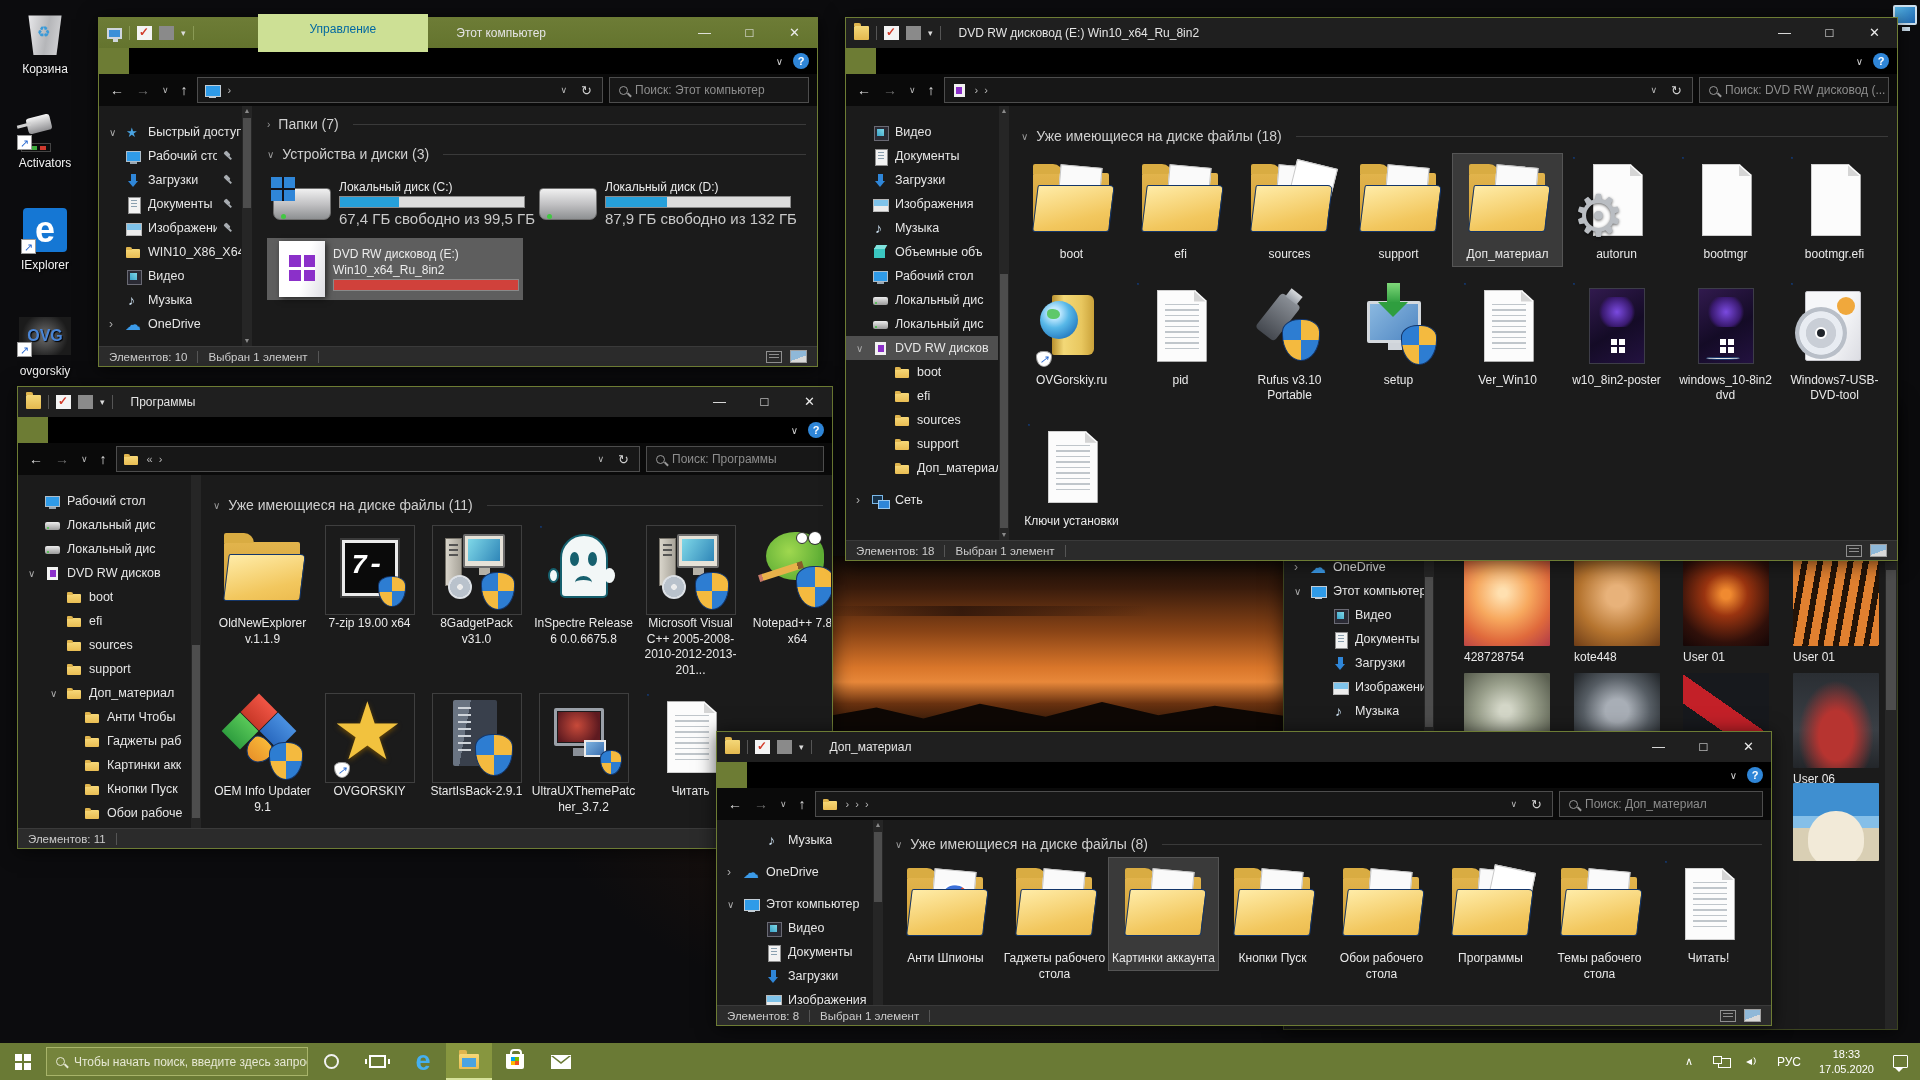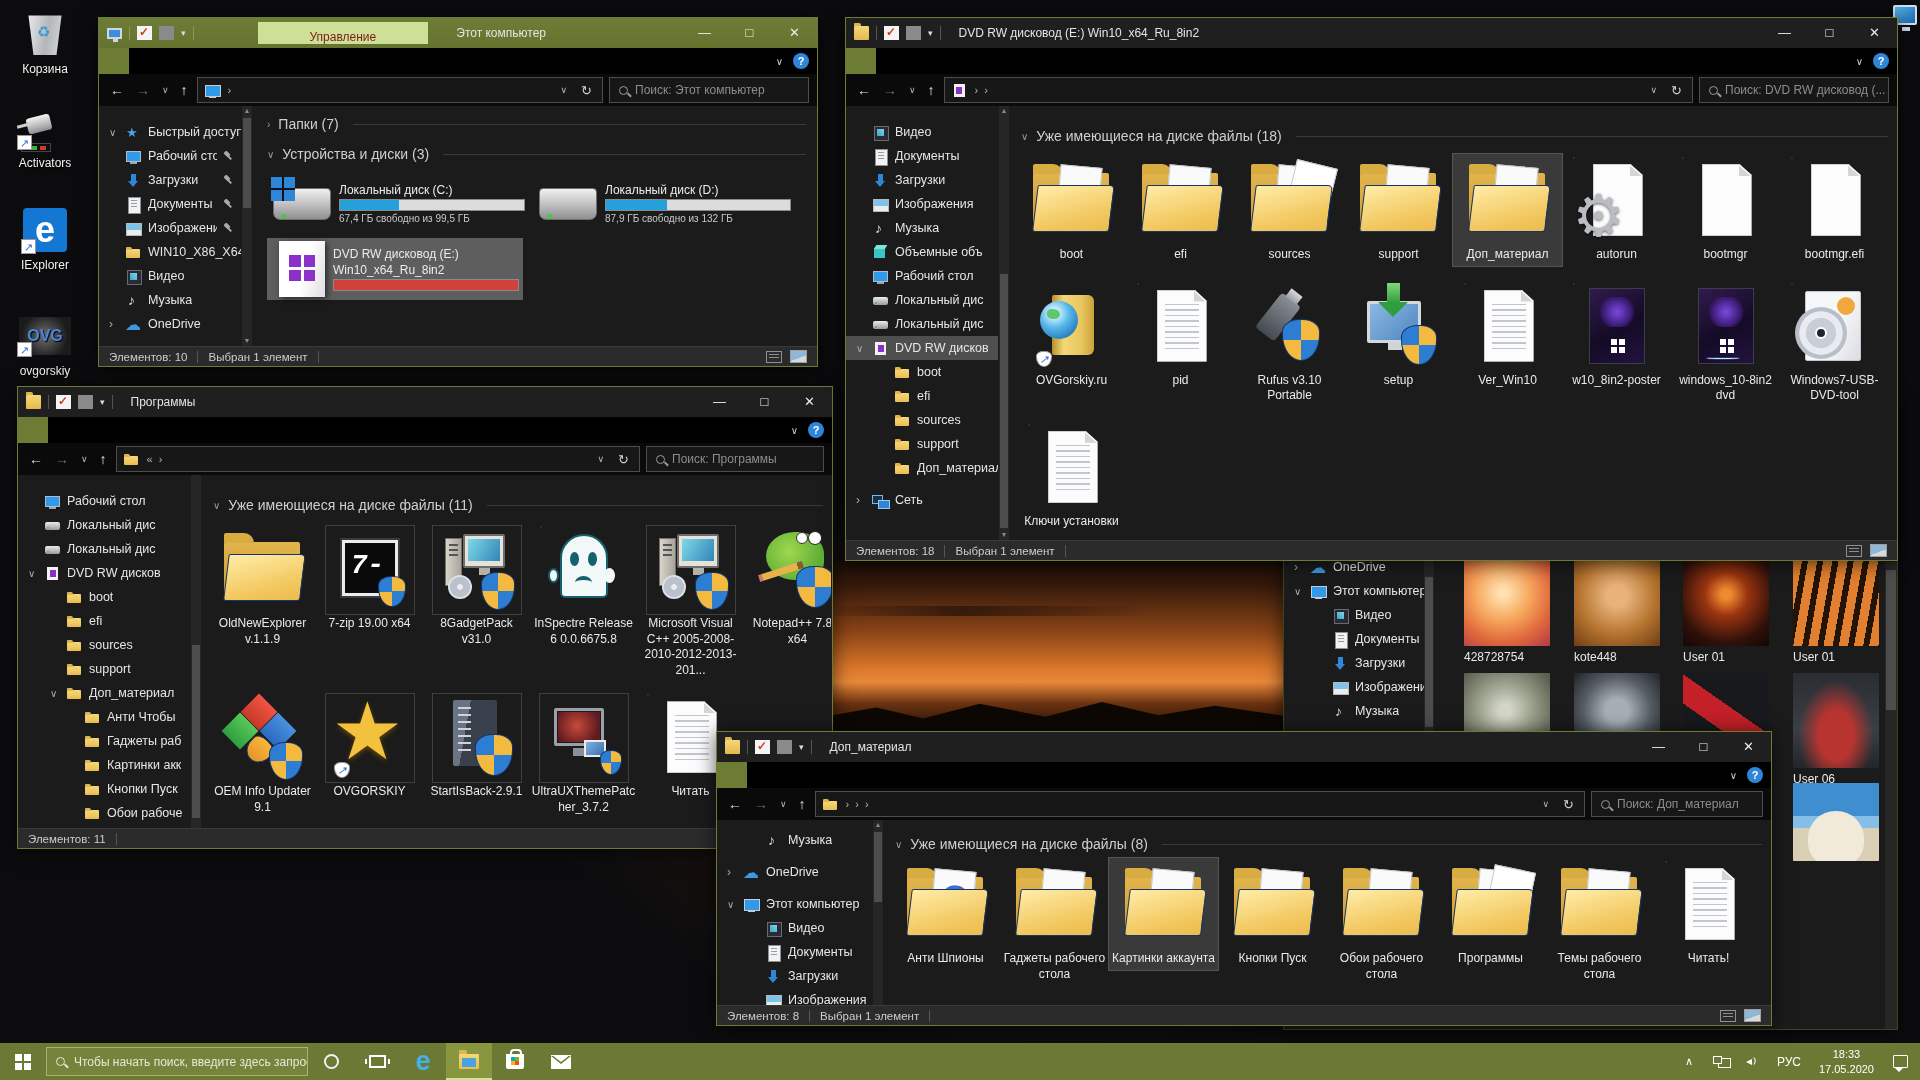--- a/index.html
+++ b/index.html
@@ -46,21 +46,21 @@
   .qfolder{background:linear-gradient(#f4d778,#e4b94f);border-radius:1px;}
   .qfolder::before{content:"";position:absolute;left:0;top:-3px;width:7px;height:3px;background:#e0b54e;border-radius:1px 2px 0 0;}
   .qpc{border:2px solid #cfd6dd;background:#3a8fd8;height:11px;}
   .qpc::after{content:"";position:absolute;left:4px;bottom:-5px;width:5px;height:3px;background:#cfd6dd;}
   .qcheck{background:#f4f4f4;}
   .qcheck::before{content:"✓";position:absolute;left:2px;top:-1px;color:#d23b2a;font-size:12px;font-weight:bold;}
   .qbox{background:#8a8a8a;}
   .qdrop{width:auto;color:#dcdcdc;font-size:9px;line-height:14px;}
   .qsep{width:1px;height:14px;background:#555;}
   .titlebar.green .qsep{background:#8a9a55;}
-  .ttab{height:22px;line-height:30px;padding:0 52px;background:#cde095;color:#7f1d1d;margin-left:56px;font-size:12px;}
+  .ttab{height:38px;line-height:30px;padding:0 52px;background:#cde095;color:#0369a1;margin-left:56px;font-size:12px;}
   .ttitle{margin-left:28px;white-space:nowrap;}
   .titlebar > .ttitle.noTab{margin-left:10px;}
   .wincontrols{margin-left:auto;display:flex;}
   .wc{width:45px;height:30px;text-align:center;line-height:30px;color:#ececec;font-size:13px;}
 
   .menubar{height:26px;background:#000;display:flex;align-items:center;}
   .mtabs{display:flex;height:26px;}
   .mtab{padding:0 15px;line-height:26px;color:#ececec;font-size:12px;white-space:nowrap;}
   .mtab.file{background:#6d7c34;color:#fff;}
   .mright{margin-left:auto;display:flex;align-items:center;gap:10px;padding-right:8px;}
@@ -249,21 +249,21 @@
   .drvflag::after{content:"";position:absolute;left:10.5px;top:0;width:2.5px;height:24px;background:#12121a;}
   .dvdicon{width:46px;height:56px;margin-left:6px;background:linear-gradient(105deg,#fff 55%,#dedee4);position:relative;flex:0 0 46px;box-shadow:2px 2px 6px #0009;}
   .dvdicon::before{content:"";position:absolute;left:10px;top:14px;width:26px;height:26px;background:
      linear-gradient(#fff,#fff) 50% 50%/100% 3px no-repeat,
      linear-gradient(#fff,#fff) 50% 50%/3px 100% no-repeat,#8b30c9;}
   .dtxt{display:flex;flex-direction:column;gap:2px;min-width:0;flex:1;}
   .dname{font-size:12px;color:#ececec;white-space:nowrap;}
   .dbar{width:186px;height:12px;background:#dcdcdc;border:1px solid #8a8a8a;position:relative;}
   .dfill{position:absolute;left:0;top:0;bottom:0;background:#26a0da;}
   .dfill.red{background:#d0413b;}
-  .dinfo{font-size:10px;color:#c9c9c9;white-space:nowrap;}
+  .dinfo{font-size:15px;color:#c9c9c9;white-space:nowrap;}
 
   
   .piccell{position:absolute;width:88px;display:flex;flex-direction:column;align-items:flex-start;}
   .pimg{width:86px;height:86px;border-radius:1px;}
   .plabel{font-size:12px;color:#eaeaea;margin-top:4px;}
   .pic-peach{background:radial-gradient(circle at 45% 38%,#ffe0b0 6%,#f7a85e 38%,#e06a3c 68%,#b03a48);}
   .pic-kote{background:radial-gradient(circle at 50% 42%,#e8b27a 16%,#b5742f 58%,#6e3d17);}
   .pic-demon{background:radial-gradient(circle at 50% 40%,#f08a30 0 7%,#9a3410 32%,#30100a 72%,#140606);}
   .pic-tiger{background:repeating-linear-gradient(100deg,#e08030 0 9px,#241408 9px 15px);}
   .pic-cat{background:radial-gradient(circle at 48% 44%,#d4d7c8 0 9%,#9aa08c 42%,#5a5f50 82%);}
@@ -1222,21 +1222,21 @@
       <span class="mi mi-folder"></span>
       <span class="crumbs">
 
       <span class="crumb"></span>
           <span class="crumb"></span>
           <span class="crumb"></span>
         </span>
       <span class="achev">∨</span>
       <span class="aref">↻</span>
     </div>
-    <div class="sbox" style="width:172px;">
+    <div class="sbox" style="width:204px;">
       <span class="mag"></span>
       <span>Поиск: Доп_материал</span>
     </div>
   </div>
   <div class="sidebar" style="left:0;top:88px;bottom:20px;width:155px;padding-top:8px;">
 
   <div class="sbi ind1">
         <span class="exp"></span>
         <span class="mi mi-note"></span>
         <span class="slbl">Музыка</span>

